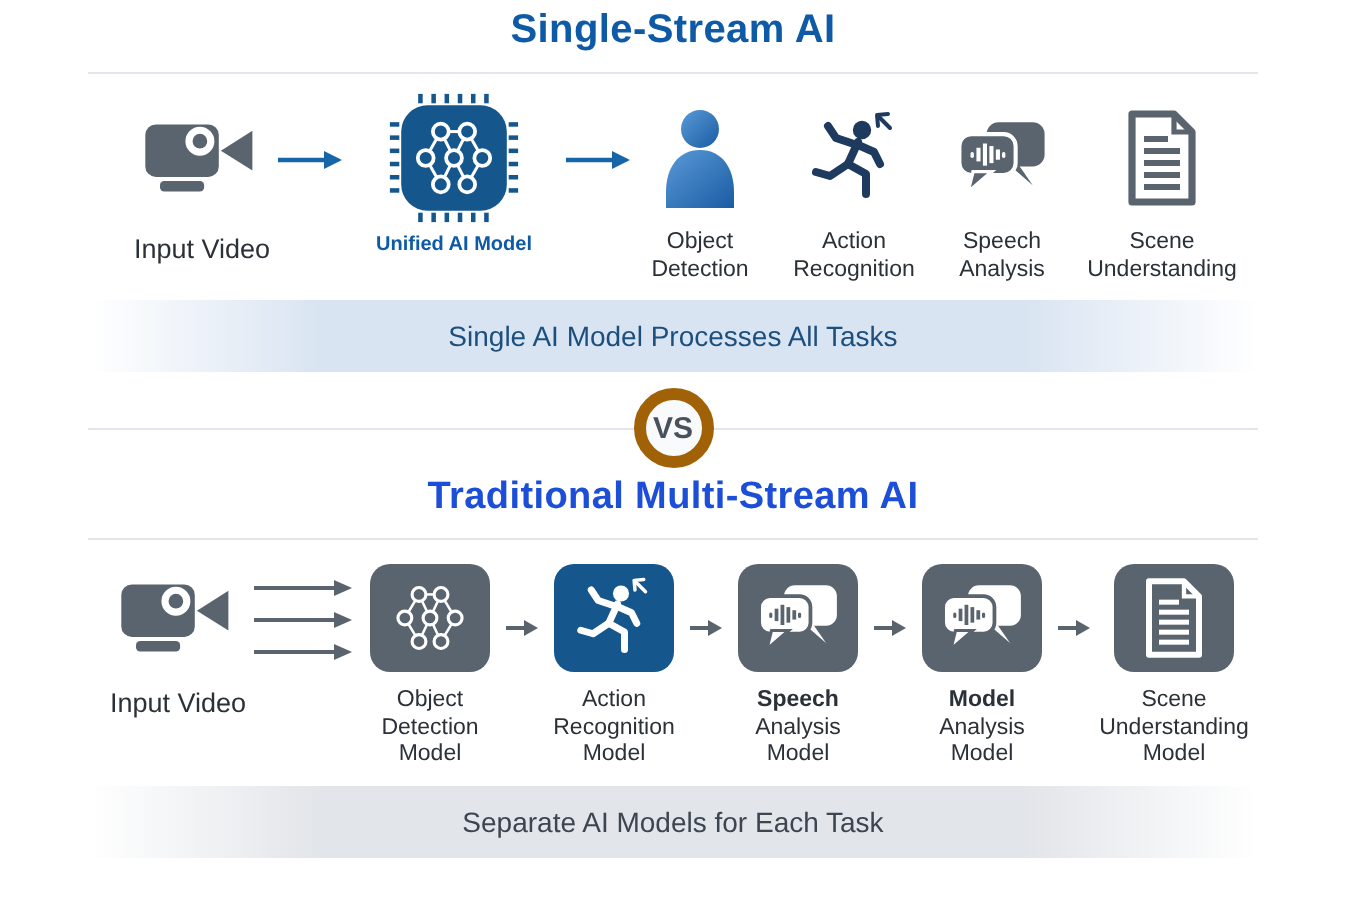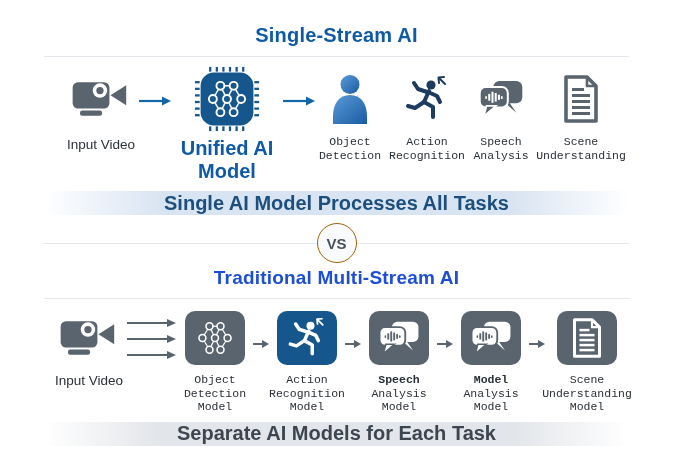--- a/index.html
+++ b/index.html
@@ -1,48 +1,48 @@
 <!DOCTYPE html>
 <html><head>
 <meta charset="utf-8">
 <style>
   * { margin:0; padding:0; box-sizing:border-box; }
   html,body { background:#fff; }
   body { font-family:"Liberation Sans", sans-serif; }
-  .page { width:673px; height:449px; background:#ffffff; overflow:hidden; padding-top:24px; position:relative; }
+  .page { width:673px; height:449px; background:#ffffff; overflow:hidden; padding-top:4px; position:relative; }
 
   .title1 { text-align:center; color:#0e5aa7; font-size:20px; font-weight:bold; letter-spacing:.2px; }
   .title2 { text-align:center; color:#1d4ed8; font-size:19px; font-weight:bold; letter-spacing:.2px; margin-top:2px;}
   .divider { border:none; border-top:1px solid #e3e6ea; margin:9px 44px 0 44px; }
 
   .flow-row { display:flex; justify-content:flex-end; align-items:flex-start; margin:12px 44px 0 44px; }
   .block { display:flex; flex-direction:column; align-items:center; }
   .icon-cell { height:60px; display:flex; align-items:center; justify-content:center; }
   .icon-cell.short { height:54px; }
   .lbl { margin-top:6px; text-align:center; color:#2b3138; font-size:11.5px; line-height:13.5px; }
   .lbl-input { margin-top:8px; text-align:center; color:#2b3138; font-size:13.5px; }
-  .lbl-unified { margin-top:8px; text-align:center; color:#0e5aa7; font-size:20px; font-weight:bold; }
+  .lbl-unified { margin-top:8px; text-align:center; color:#0e5aa7; font-size:10px; font-weight:bold; }
   .bold-first span:first-child { font-weight:bold; }
-  .lbl span { display:block;font-family:Liberation Mono, monospace; }
+  .lbl span { display:block; }
 
   .arrow-cell { margin-top:24px; }
   .mini-arrow { margin-top:24px; }
   .triple-arrows { margin-top:5px; }
 
-  .banner { height:24px; margin:8px 44px 0 44px; display:flex; align-items:center; justify-content:center;
-            font-size:20px; font-weight:bold; border-radius:2px; }
+  .banner { height:36px; margin:8px 44px 0 44px; display:flex; align-items:center; justify-content:center;
+            font-size:14px; font-weight:normal; border-radius:2px; }
   .banner-blue { color:#1c4f7d;
      background:linear-gradient(90deg, rgba(217,228,242,0) 0%, #d9e4f2 20%, #d9e4f2 80%, rgba(217,228,242,0) 100%); }
   .banner-gray { color:#3d4650;
      background:linear-gradient(90deg, rgba(226,229,233,0) 0%, #e2e5e9 20%, #e2e5e9 80%, rgba(226,229,233,0) 100%); }
 
   .vs-row { position:relative; height:44px; margin:6px 44px 0 44px; }
   .vs-line { position:absolute; left:0; right:0; top:50%; border-top:1px solid #e3e6ea; }
   .vs-circle { position:absolute; left:50%; top:50%; transform:translate(-50%,-50%);
-     width:40px; height:40px; border-radius:50%; background:#f8fafb; border:1px solid #a16207;
+     width:40px; height:40px; border-radius:50%; background:#f8fafb; border:6px solid #a16207;
      display:flex; align-items:center; justify-content:center;
      color:#49525c; font-weight:bold; font-size:15px; }
 
   .model-box { width:60px; height:54px; border-radius:10px; background:#5a646e;
      display:flex; align-items:center; justify-content:center; }
   .model-box.blue { background:#15568c; }
   .lbl-model { margin-top:8px; text-align:center; color:#2b3138; font-size:11.5px; line-height:13.5px; }
 </style>
 </head>
 <body>

